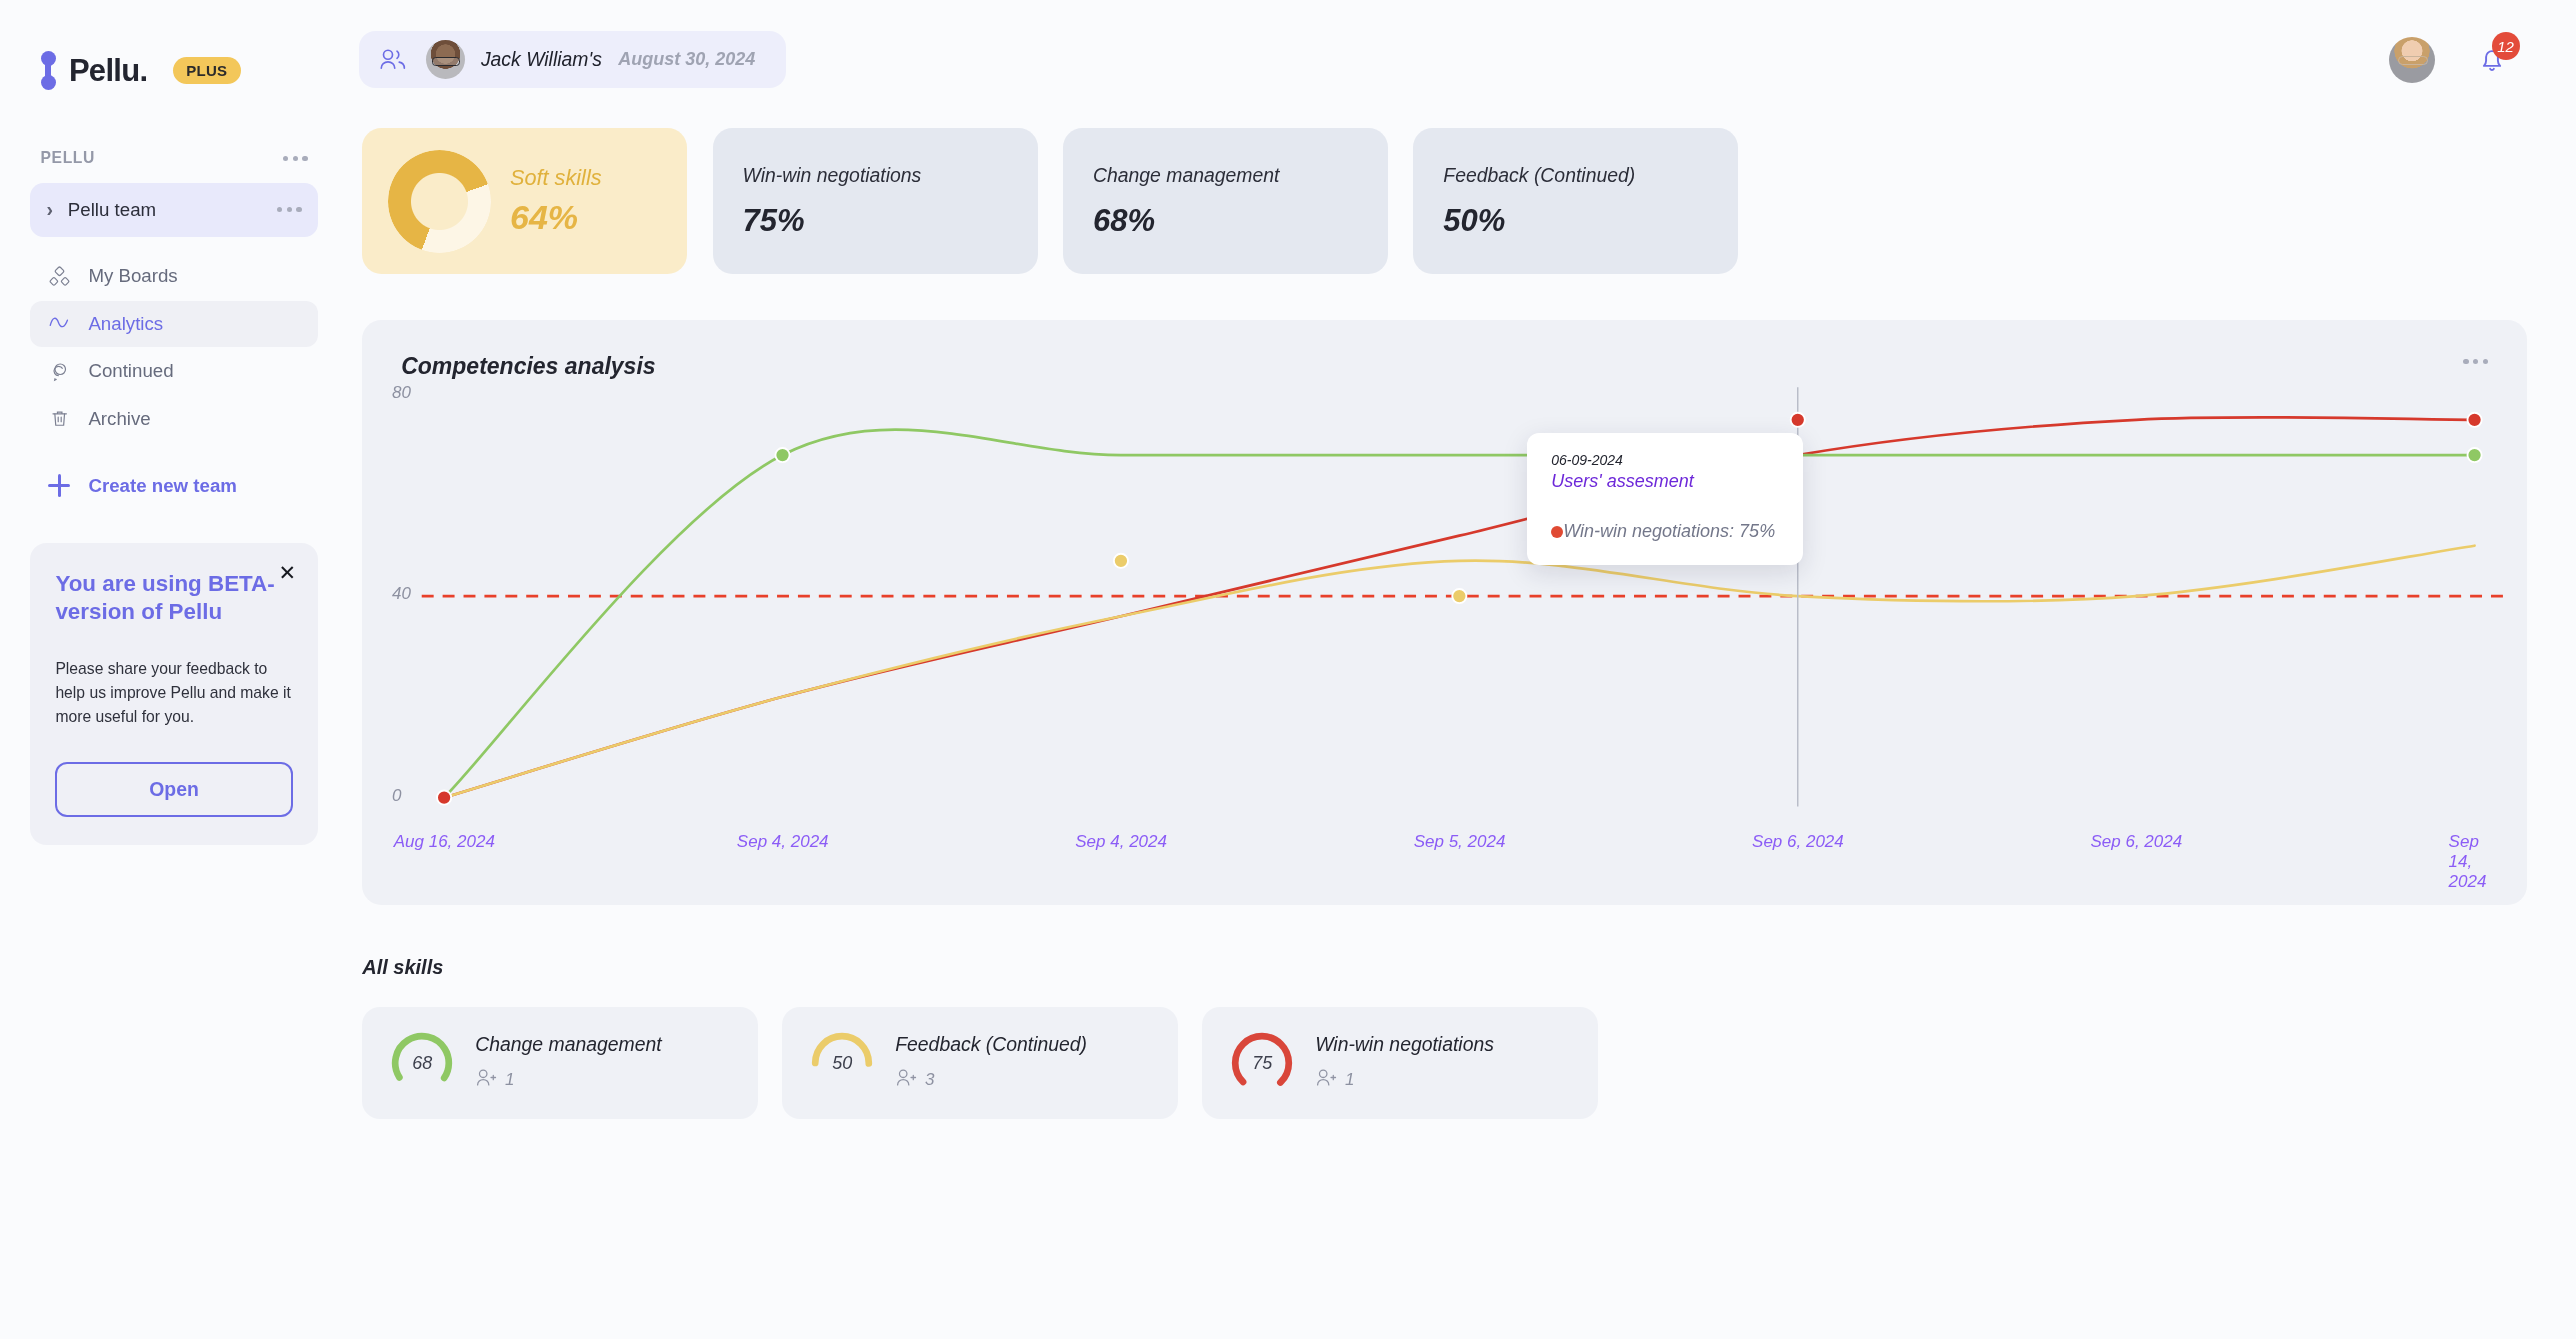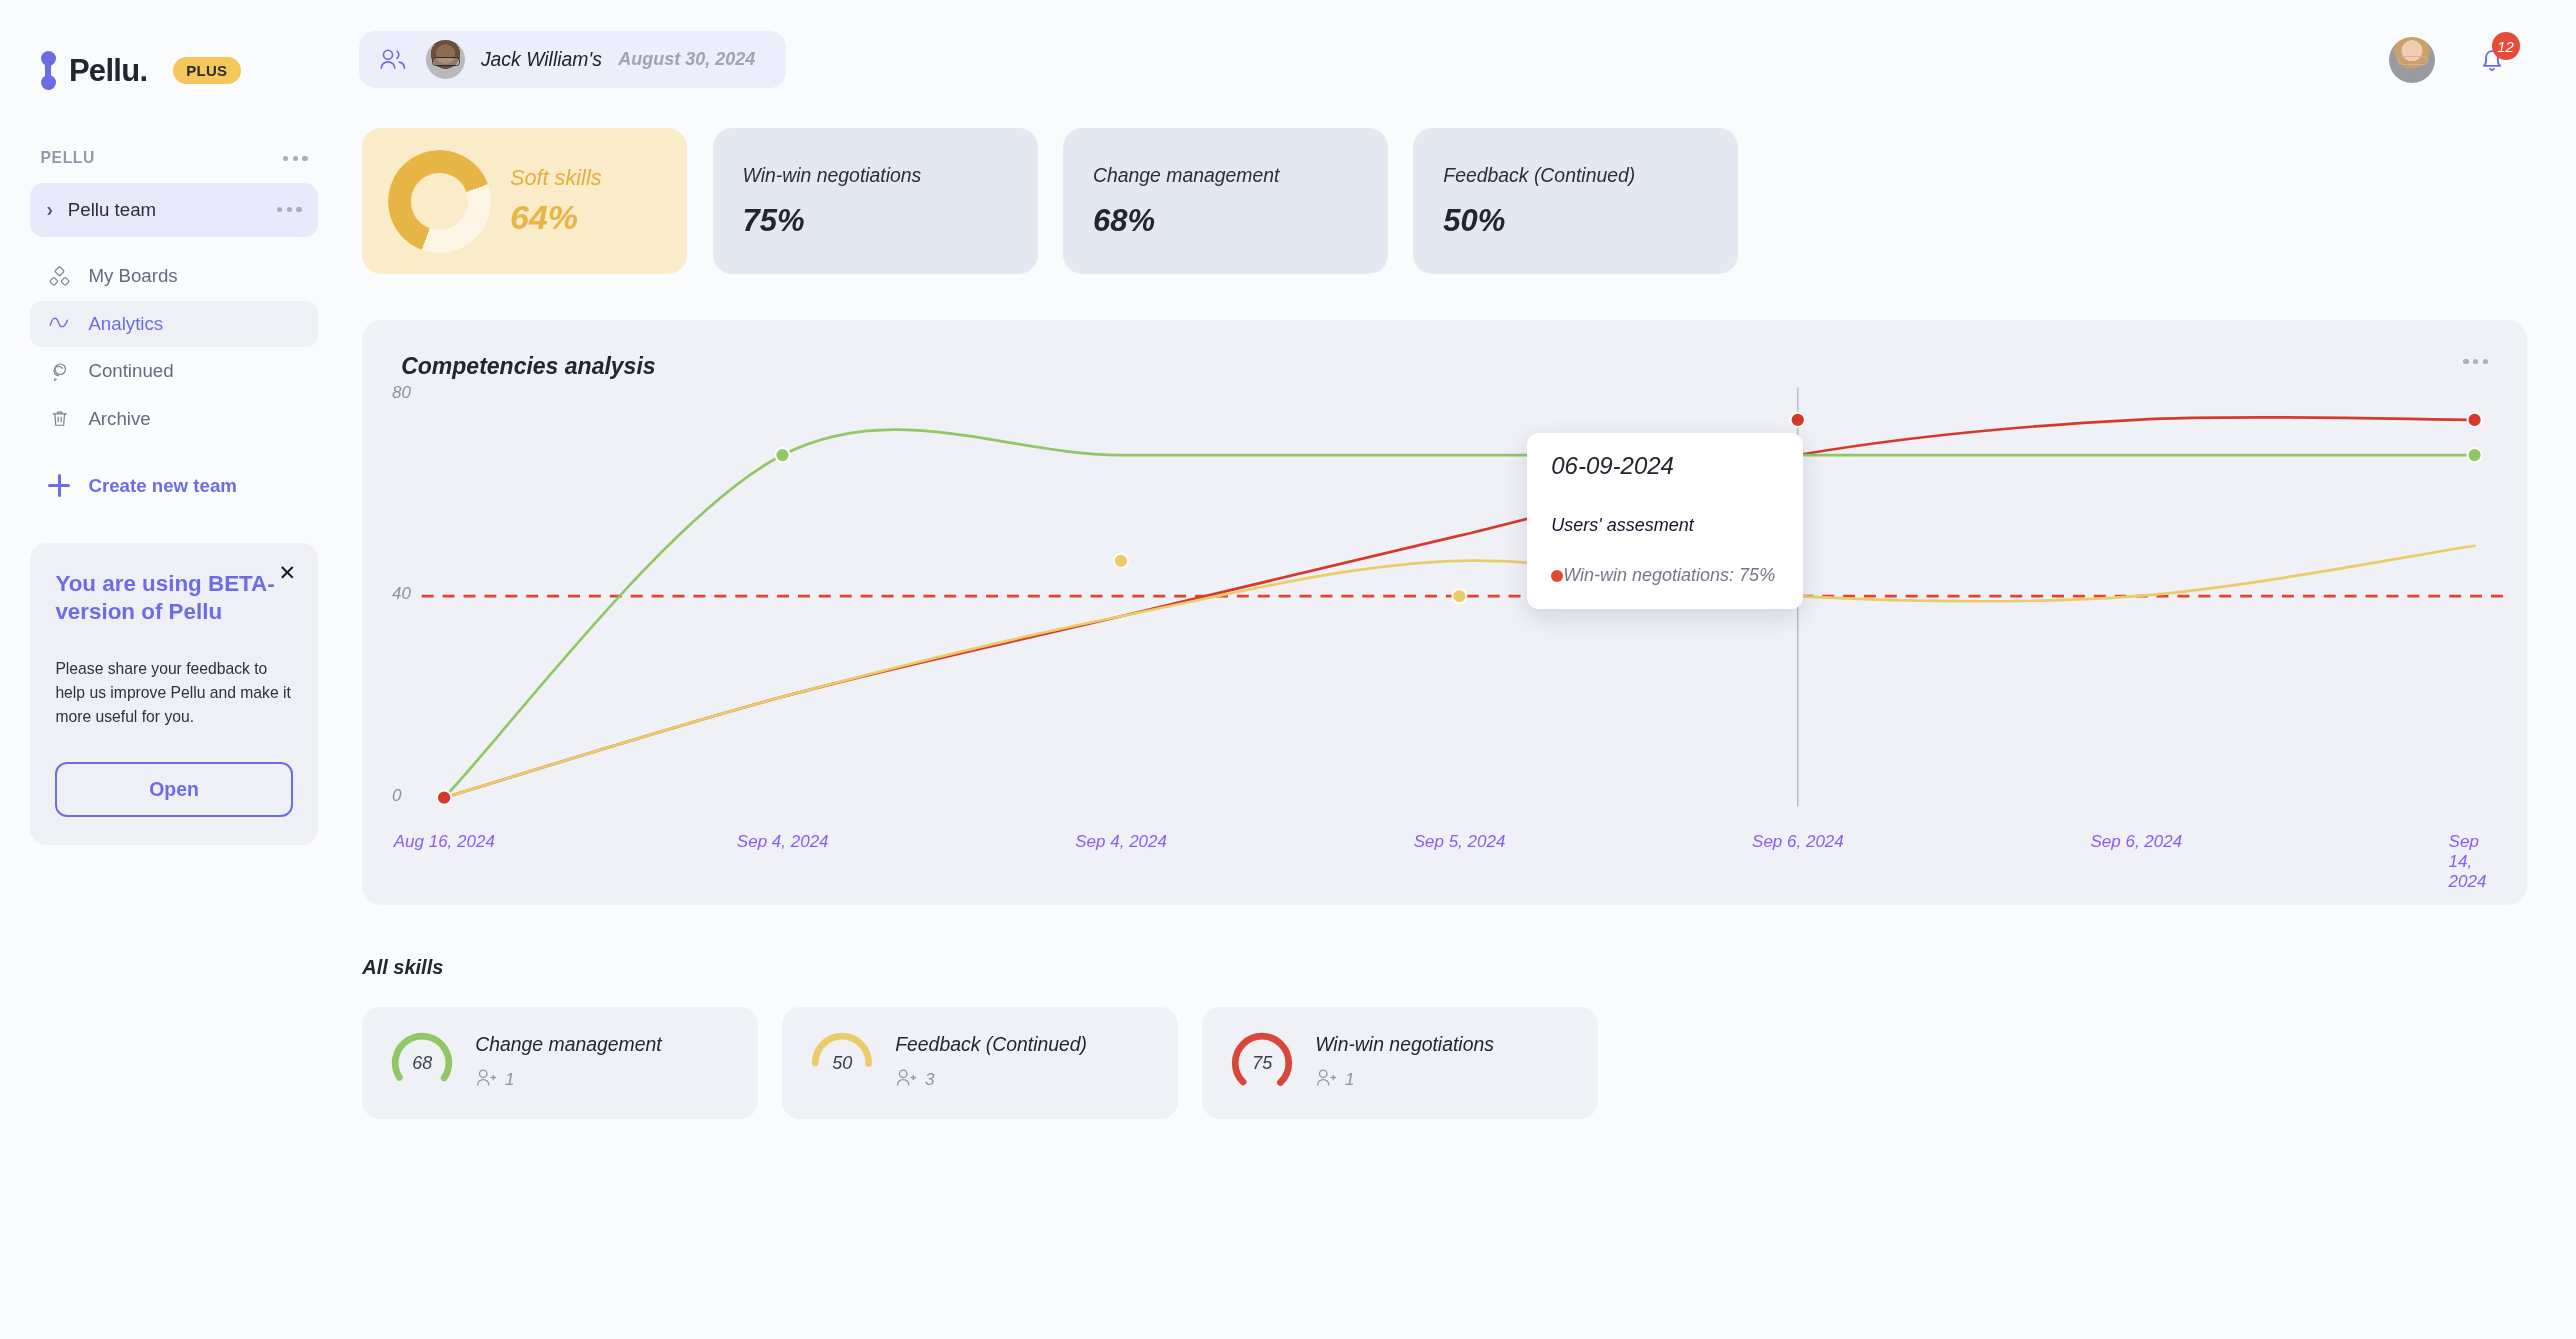--- a/index.html
+++ b/index.html
@@ -148,22 +148,22 @@
   .chart-menu { position: absolute; right: 39px; top: 39px; }
   .plot { position: absolute; left: 0; top: 0; width: 100%; height: 100%; }
   .ylab { position: absolute; font-size: 17px; color: #8d91a1; }
   .xlab { position: absolute; font-size: 17px; color: #8b5cf6; transform: translateX(-50%); }
 
   .tooltip {
     position: absolute; background: #fff; border-radius: 12px;
     box-shadow: 0 7.5px 25.4px rgba(30,34,60,.13);
     padding: 19.4px 24px 22.4px 24px; min-width: 276px;
   }
-  .tt-date { font-size: 24px; color: #23252f; }
-  .tt-sub { font-size: 18px; color: #0f172a; margin-top: 35px; }
+  .tt-date { font-size: 14px; color: #23252f; }
+  .tt-sub { font-size: 18px; color: #6d28d9; margin-top: 3px; }
   .tt-row { display: flex; align-items: center; gap: 0; margin-top: 29px; }
   .tt-dot { width: 12px; height: 12px; border-radius: 50%; background: #e04a33; }
   .tt-label { font-size: 18px; color: #73778a; }
 
   
   .skills-title { font-size: 20px; font-weight: 700; color: #23252f; margin: 51px 0 0 3.7px; }
   .skills { display: flex; gap: 24px; margin-top: 28px; padding-left: 3.7px; }
   .skill-card {
     background: #eff1f6; border-radius: 18px; width: 396px; height: 112px;
     display: flex; align-items: center; gap: 21px; padding: 0 28px;

